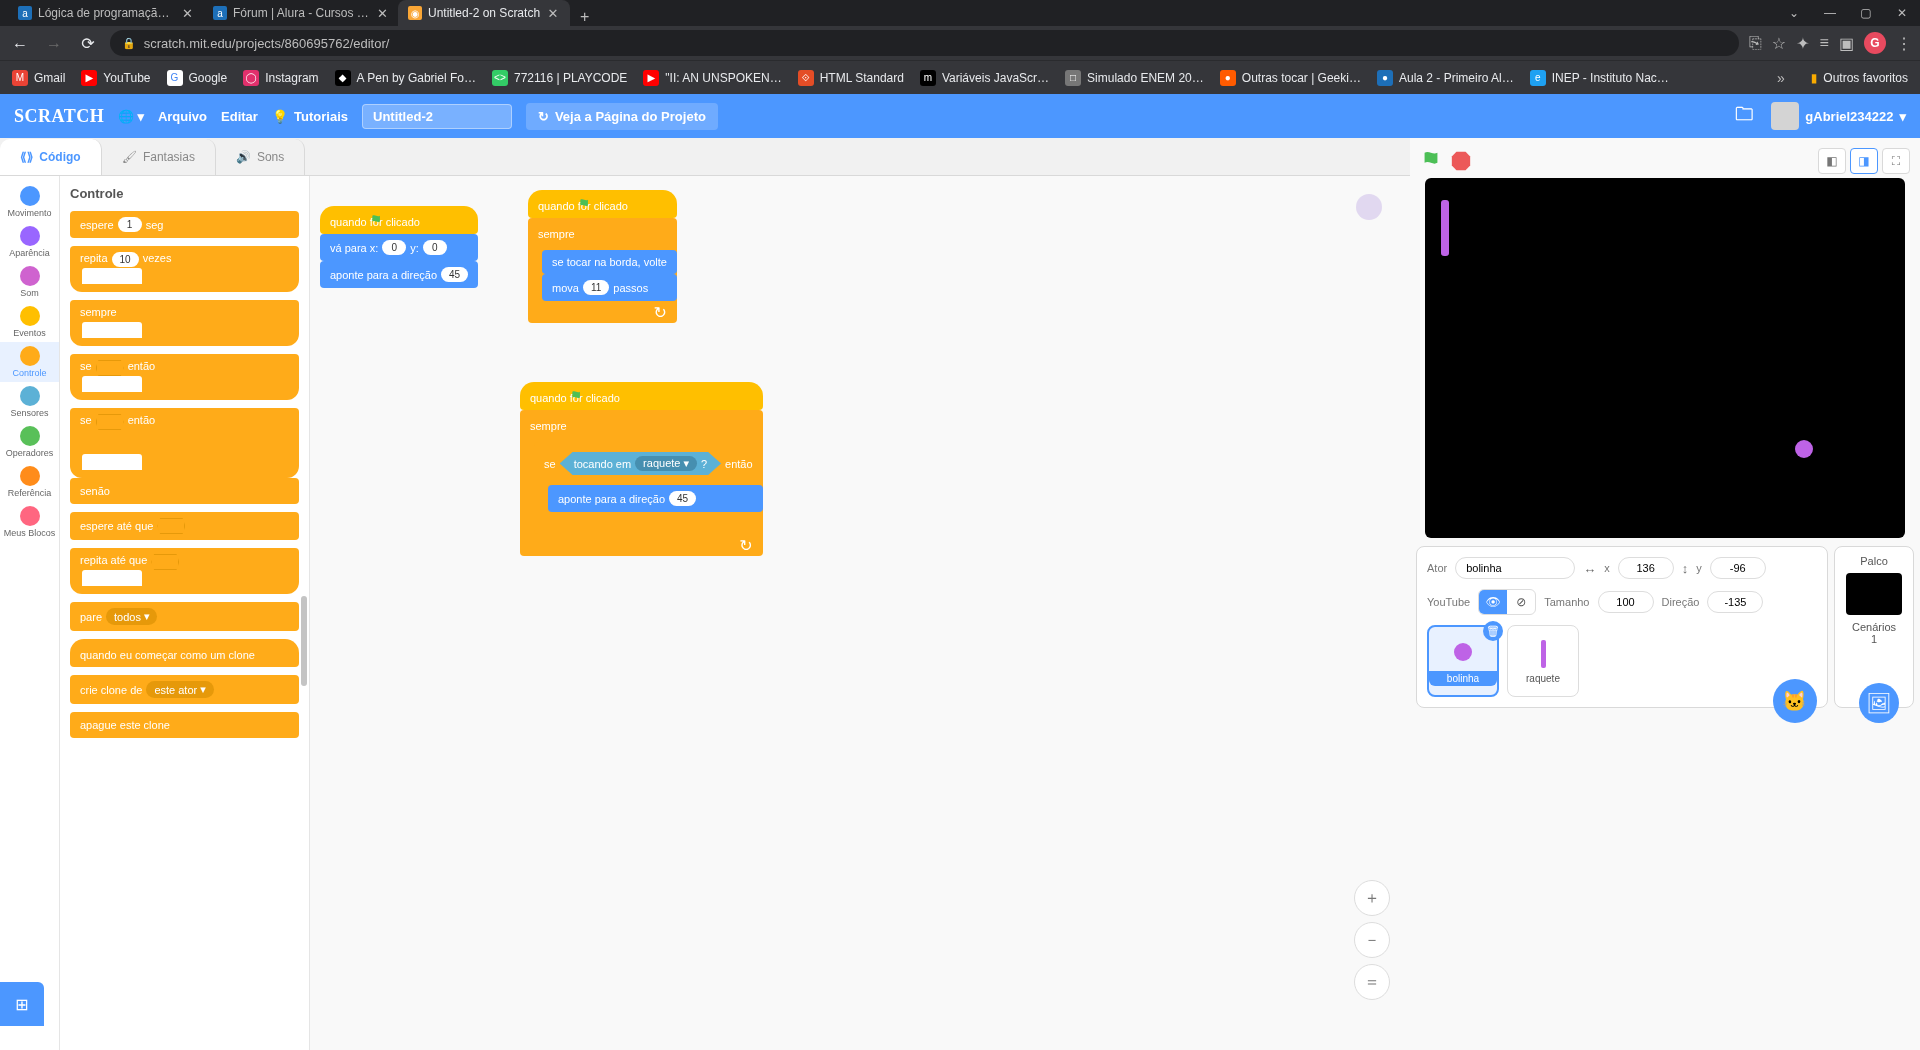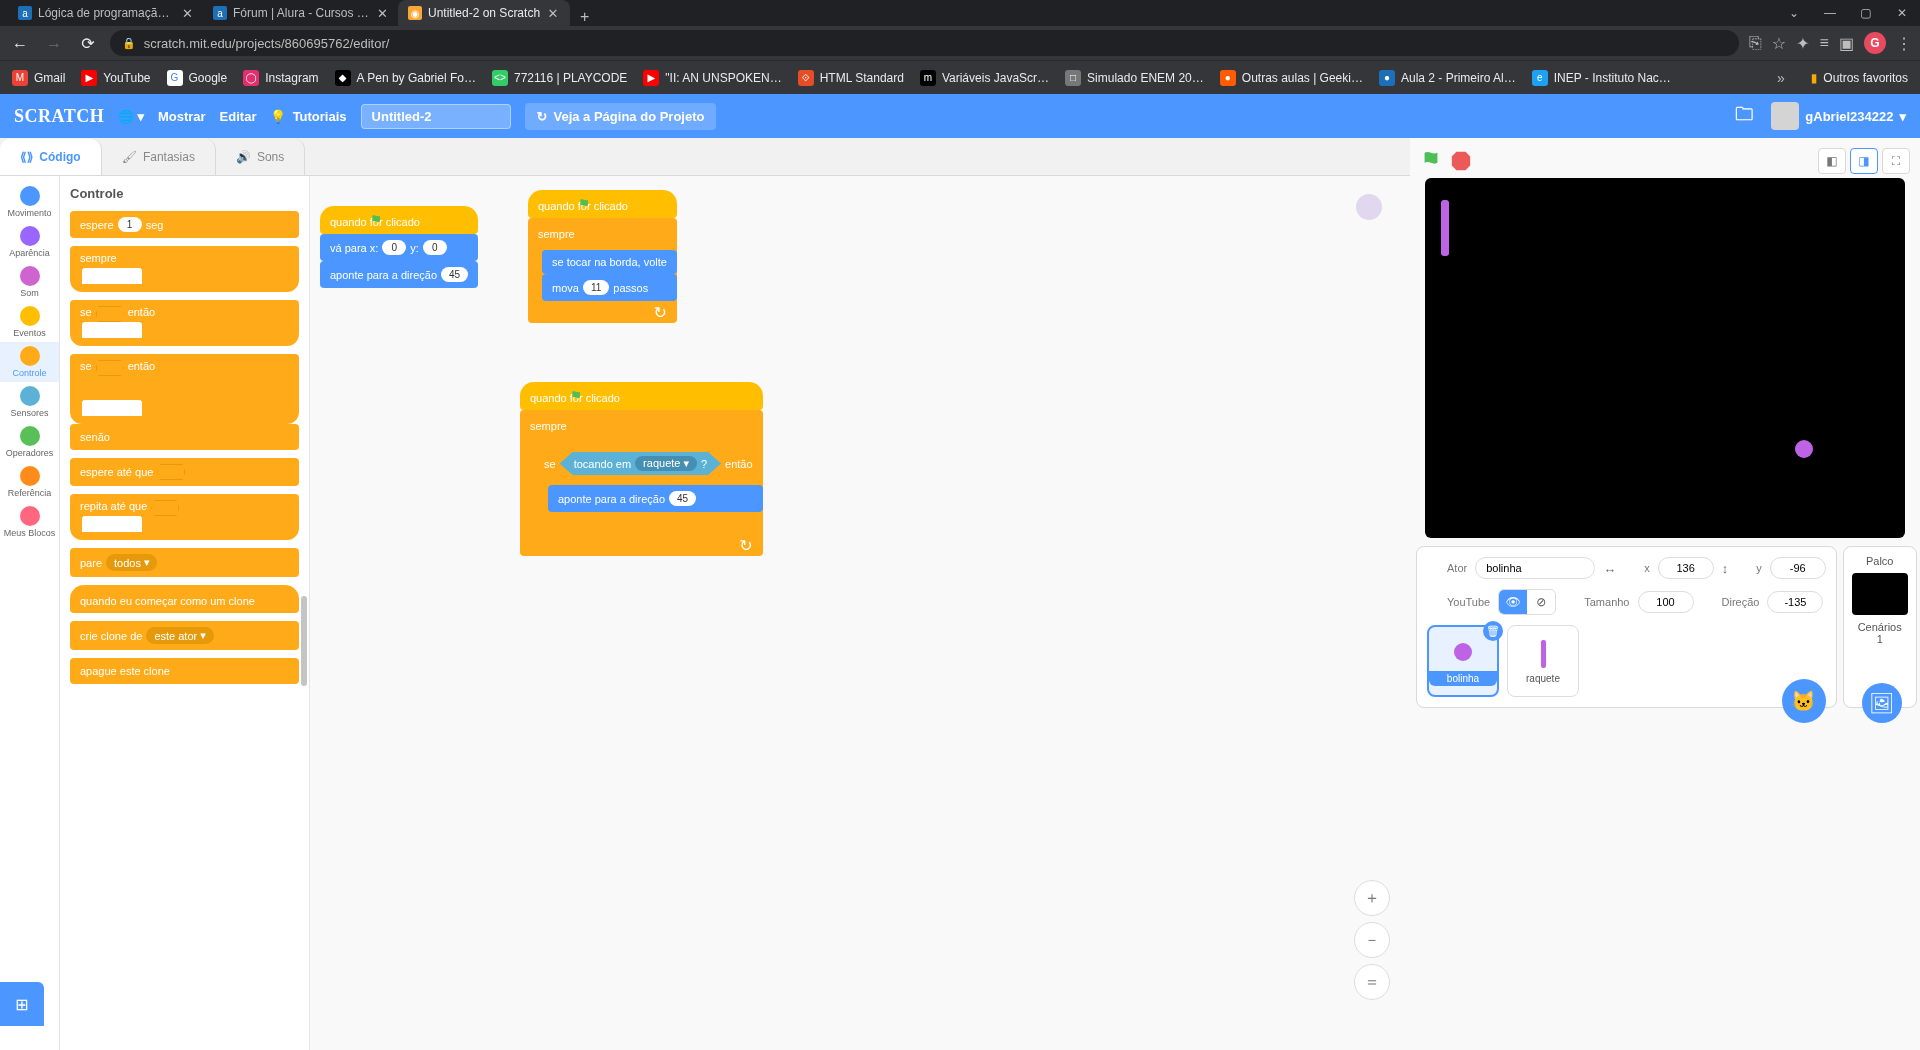--- a/index.html
+++ b/index.html
@@ -104,21 +104,21 @@
 .stage-controls-right { display:flex; gap:4px;}
 .layout-btn { width:28px; height:26px; border:1px solid #d9d9d9; border-radius:4px; display:flex; align-items:center; justify-content:center; color:#777; font-size:12px; background:#fff;}
 
 .stage { width:480px; height:360px; background:#000; border-radius:6px; position:relative; margin:0 auto; }
 .stage-paddle { position:absolute; width:8px; height:56px; background:#be63e6; border-radius:3px; }
 .stage-ball { position:absolute; width:18px; height:18px; background:#be63e6; border-radius:50%; }
 
 .sprite-panel { margin-top:8px; display:flex; gap:6px;}
 .sprite-info { flex:1; background:#fff; border:1px solid #d9d9d9; border-radius:8px; padding:10px; }
 .info-row { display:flex; align-items:center; gap:8px; margin-bottom:10px; font-size:11px; color:#555;}
-.info-label { color:#777;margin-left:20px; }
+.info-label { color:#777; }
 .info-input { border:1px solid #ddd; border-radius:14px; padding:4px 10px; font-size:11px; width:90px; text-align:center;}
 .info-input.wide { width:120px; text-align:left;}
 .xy-icon { font-size:13px; color:#666; }
 .show-toggle { display:flex; border:1px solid #ddd; border-radius:6px; overflow:hidden;}
 .show-btn { width:28px; height:24px; display:flex; align-items:center; justify-content:center; font-size:12px;}
 .show-btn.active { background:#4c97ff; color:#fff;}
 
 .sprite-list { display:flex; gap:8px; margin-top:4px;}
 .sprite-item { width:72px; height:72px; border:2px solid transparent; border-radius:8px; display:flex; flex-direction:column; align-items:center; justify-content:center; gap:4px; font-size:10px; color:#555; position:relative; background:#fff;}
 .sprite-item.selected { border-color:#4c97ff; background:#e8f1ff;}
@@ -222,21 +222,21 @@
   <div class="bm">
       <span class="bm-icon" style="background:#000">m</span>
       <span>Variáveis JavaScr…</span>
     </div>
   <div class="bm">
       <span class="bm-icon" style="background:#777">□</span>
       <span>Simulado ENEM 20…</span>
     </div>
   <div class="bm">
       <span class="bm-icon" style="background:#ff5b00">●</span>
-      <span>Outras aulas | Geeki…</span>
+      <span>Outras tocar | Geeki…</span>
     </div>
   <div class="bm">
       <span class="bm-icon" style="background:#1d6fb8">●</span>
       <span>Aula 2 - Primeiro Al…</span>
     </div>
   <div class="bm">
       <span class="bm-icon" style="background:#1ea1f2">e</span>
       <span>INEP - Instituto Nac…</span>
     </div>
   <span class="bm-more">»</span>
@@ -245,21 +245,21 @@
     <span>Outros favoritos</span>
   </div>
 </div>
 
 <div class="scratch-header">
   <span class="scratch-logo">SCRATCH</span>
   <span class="globe-menu menu-item">
     <span>🌐</span>
       <span>▾</span>
   </span>
-  <span class="menu-item">Mostrar</span>
+  <span class="menu-item">Arquivo</span>
   <span class="menu-item">Editar</span>
   <span class="tutorials menu-item">
     <span>💡</span>
     <span>Tutoriais</span>
   </span>
   <span class="title-input">Untitled-2</span>
   <span class="view-page-btn">
     <span>↻</span>
     <span>Veja a Página do Projeto</span>
   </span>
@@ -331,20 +331,25 @@
             <span>Meus Blocos</span>
           </div>
       </div>
 
       <div class="palette">
         <div class="palette-title">Controle</div>
         <div class="pblock">
           <span>espere</span>
           <span class="pill">1</span>
           <span>seg</span>
+        </div>
+        <div class="pblock cshape">
+          <span>repita</span>
+          <span class="pill">10</span>
+          <span>vezes</span>
         </div>
         <div class="pblock cshape">
           <span>sempre</span>
         </div>
         <div class="pblock cshape">
           <span>se</span>
           <span class="hex"></span>
           <span>então</span>
         </div>
         <div class="pblock cshape" style="height:70px;">

